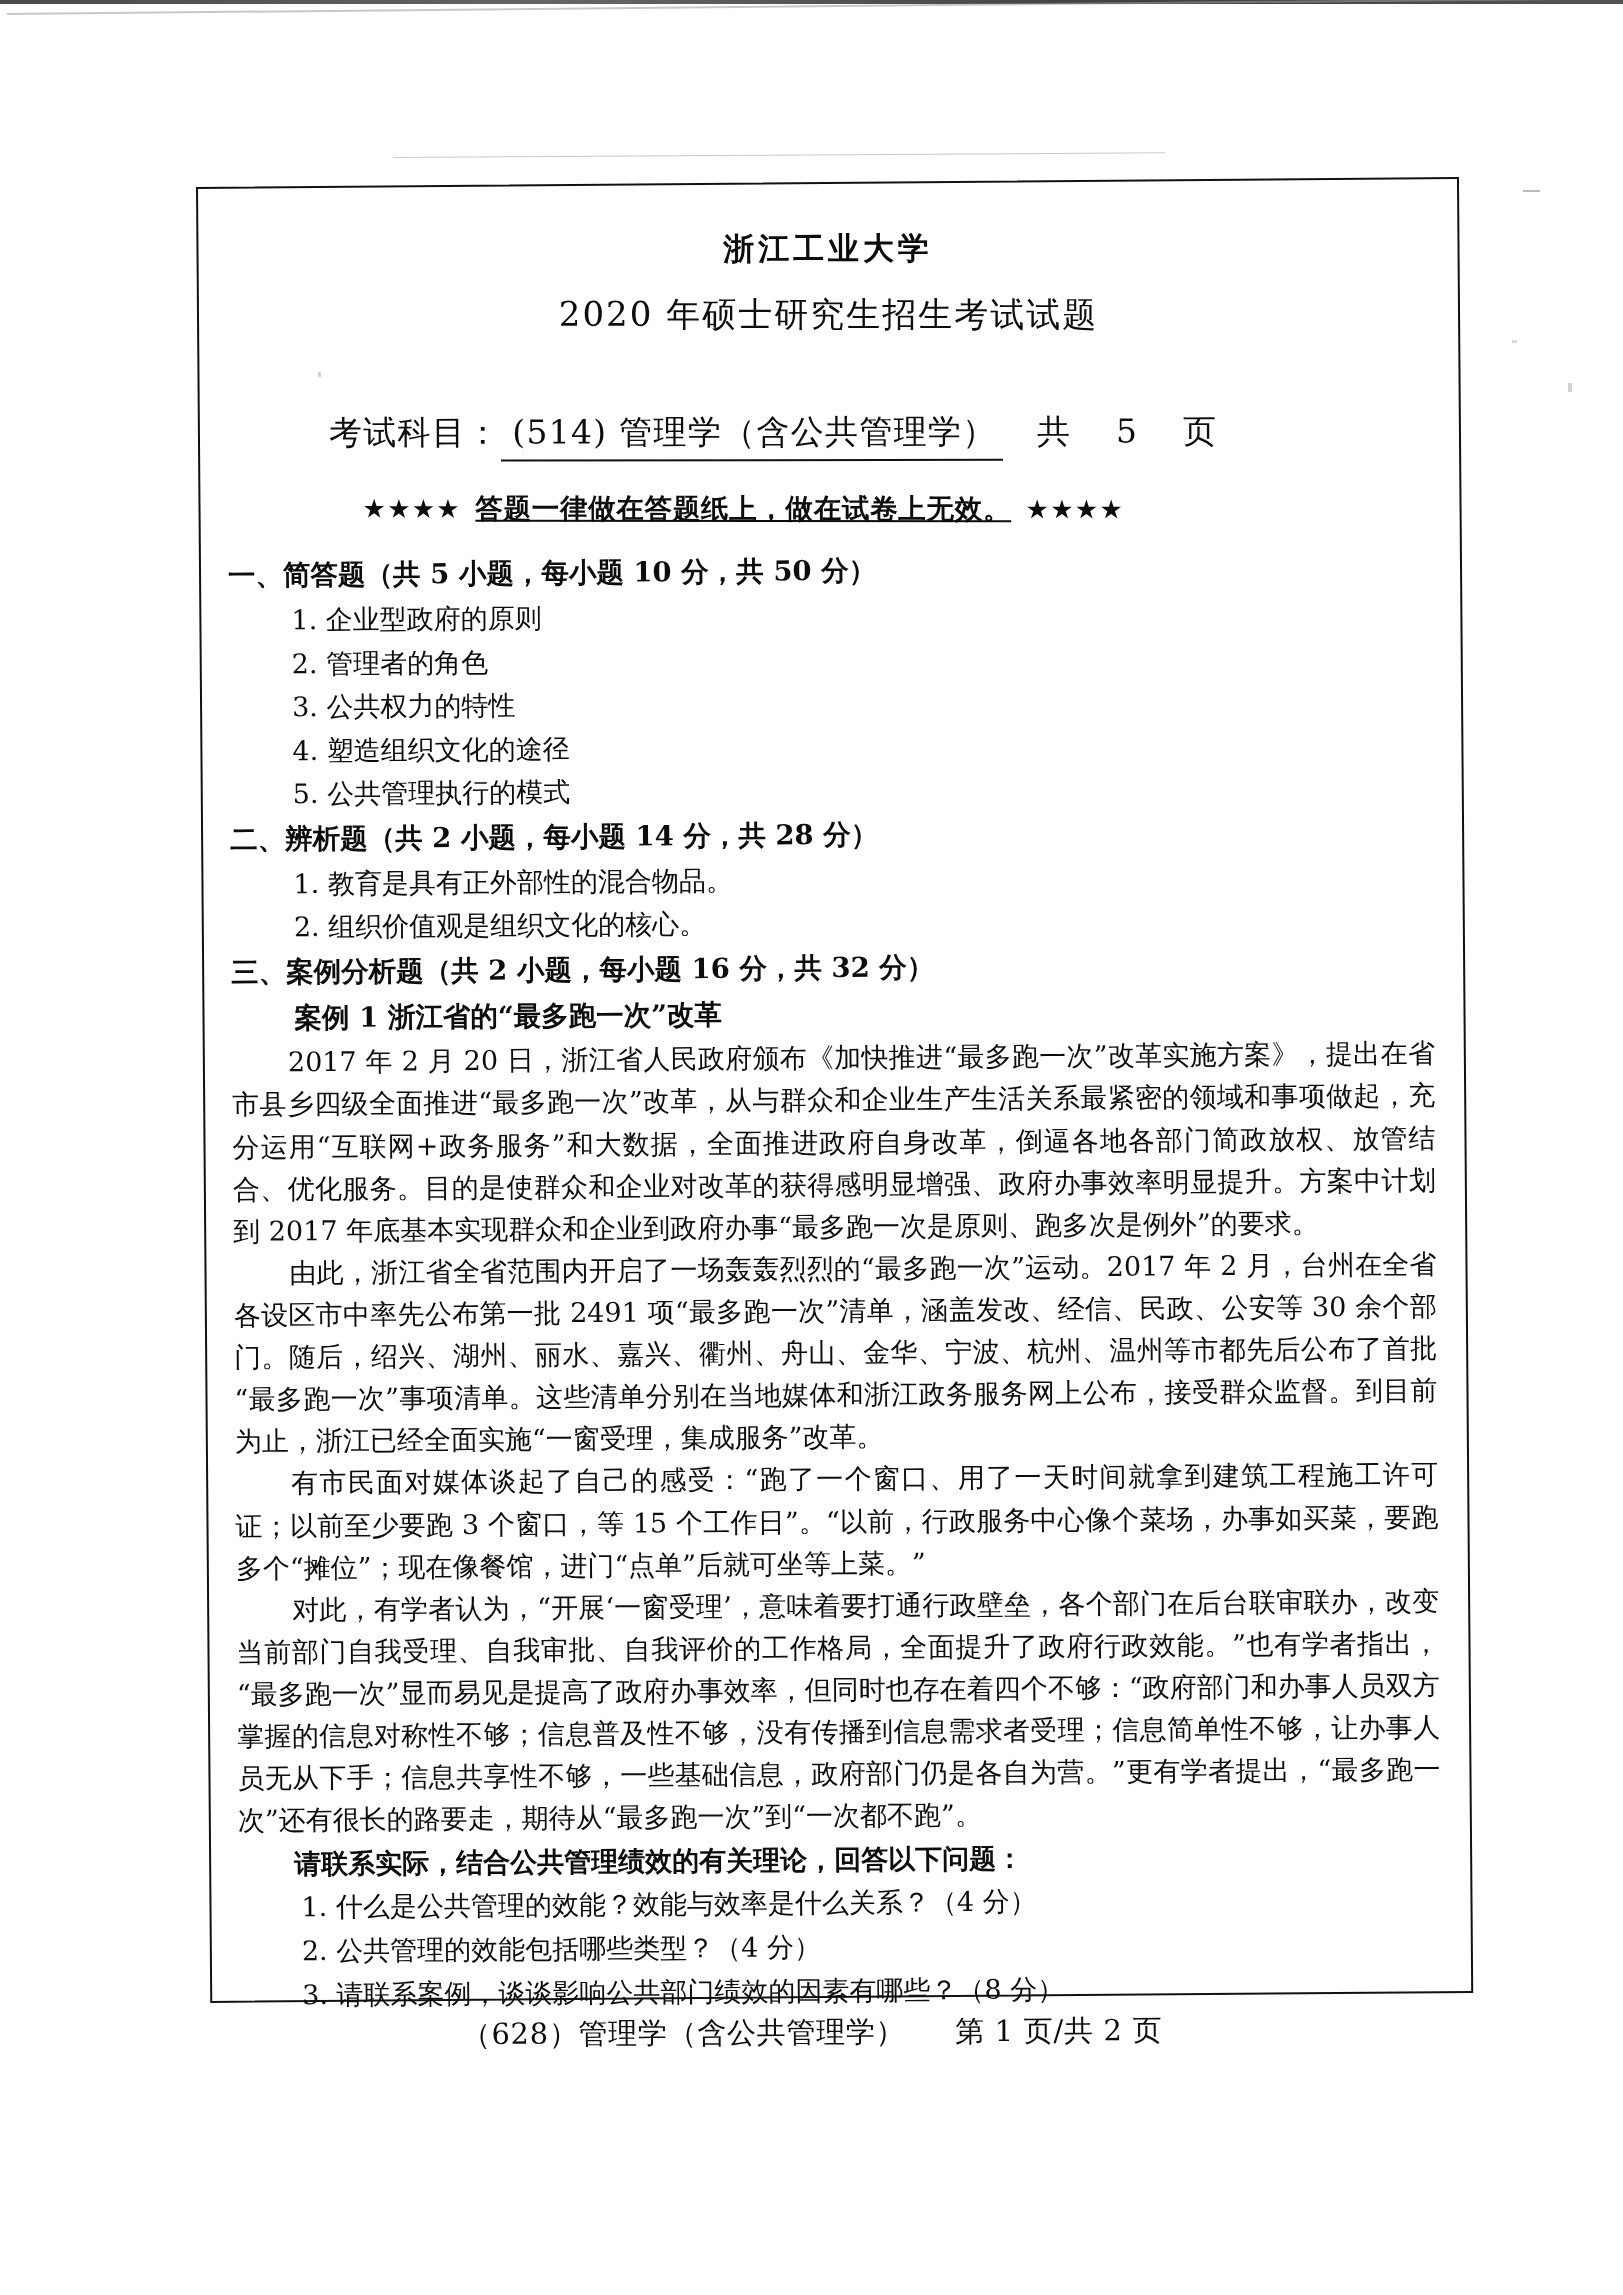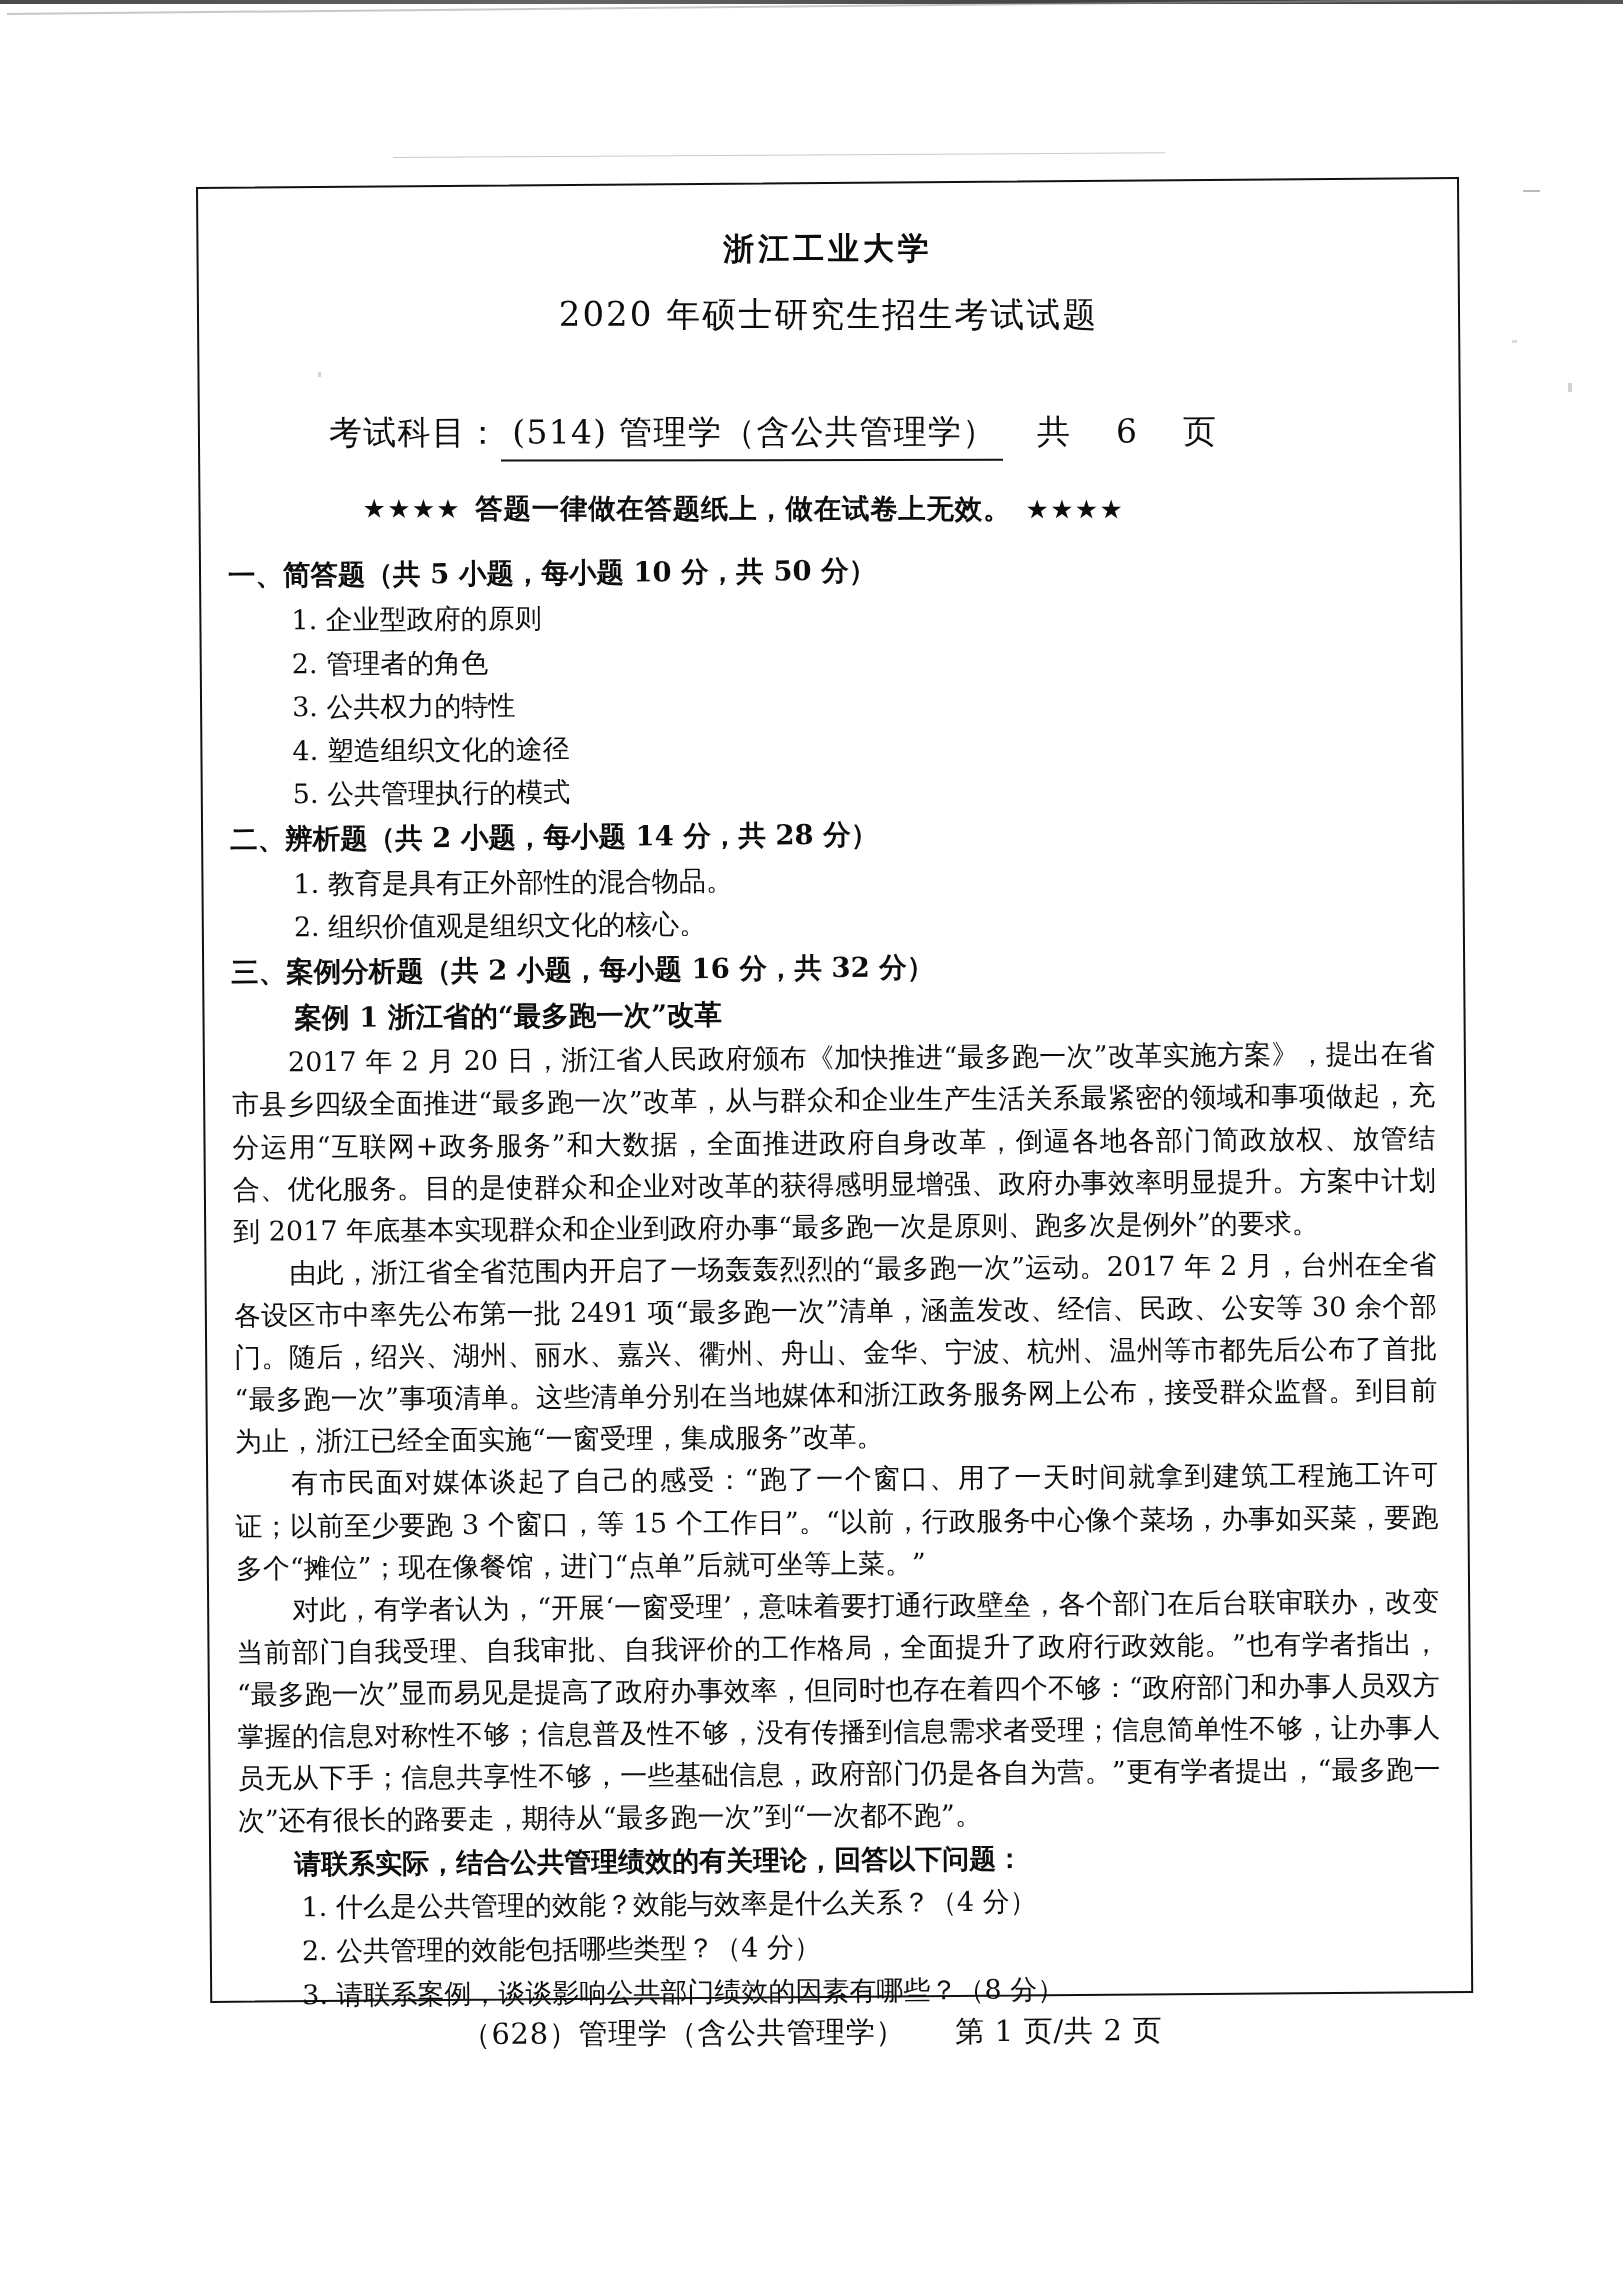--- a/index.html
+++ b/index.html
@@ -134,21 +134,21 @@
     padding-left: 164px;
     font-family: "DejaVu Sans", "Liberation Sans", sans-serif;
     font-weight: bold;
     font-size: 27.5px;
     letter-spacing: 0.7px;
     display: flex;
     align-items: center;
     transform: rotate(0.5deg);
   }
   .stars { letter-spacing: 1.3px; font-size: 26px; }
-  .notice-text { margin: 0 14.4px; }
+  .notice-text { margin: 0 14.4px; text-decoration: underline; }
 
   
   .body-wrap {
     margin-top: 23.6px;
     padding: 0 31px 0 29px;
     font-family: "DejaVu Serif", "Liberation Serif", serif;
     font-size: 27px;
     line-height: 1.52;
   }
   .sec-head {
@@ -216,21 +216,21 @@
 
 <div class="sheet">
 
   <div class="univ-title">浙江工业大学</div>
 
   <div class="exam-title">2020 年硕士研究生招生考试试题</div>
 
   <div class="subject-row">
     <span class="subject-label">考试科目：</span>
     <span class="subject-value">(514) 管理学（含公共管理学）</span>
-    <span class="subject-pages">共　6　页</span>
+    <span class="subject-pages">共　5　页</span>
   </div>
 
   <div class="notice-row">
     <span class="stars">★★★★</span>
     <span class="notice-text">答题一律做在答题纸上，做在试卷上无效。</span>
     <span class="stars">★★★★</span>
   </div>
 
   <div class="body-wrap">
 

